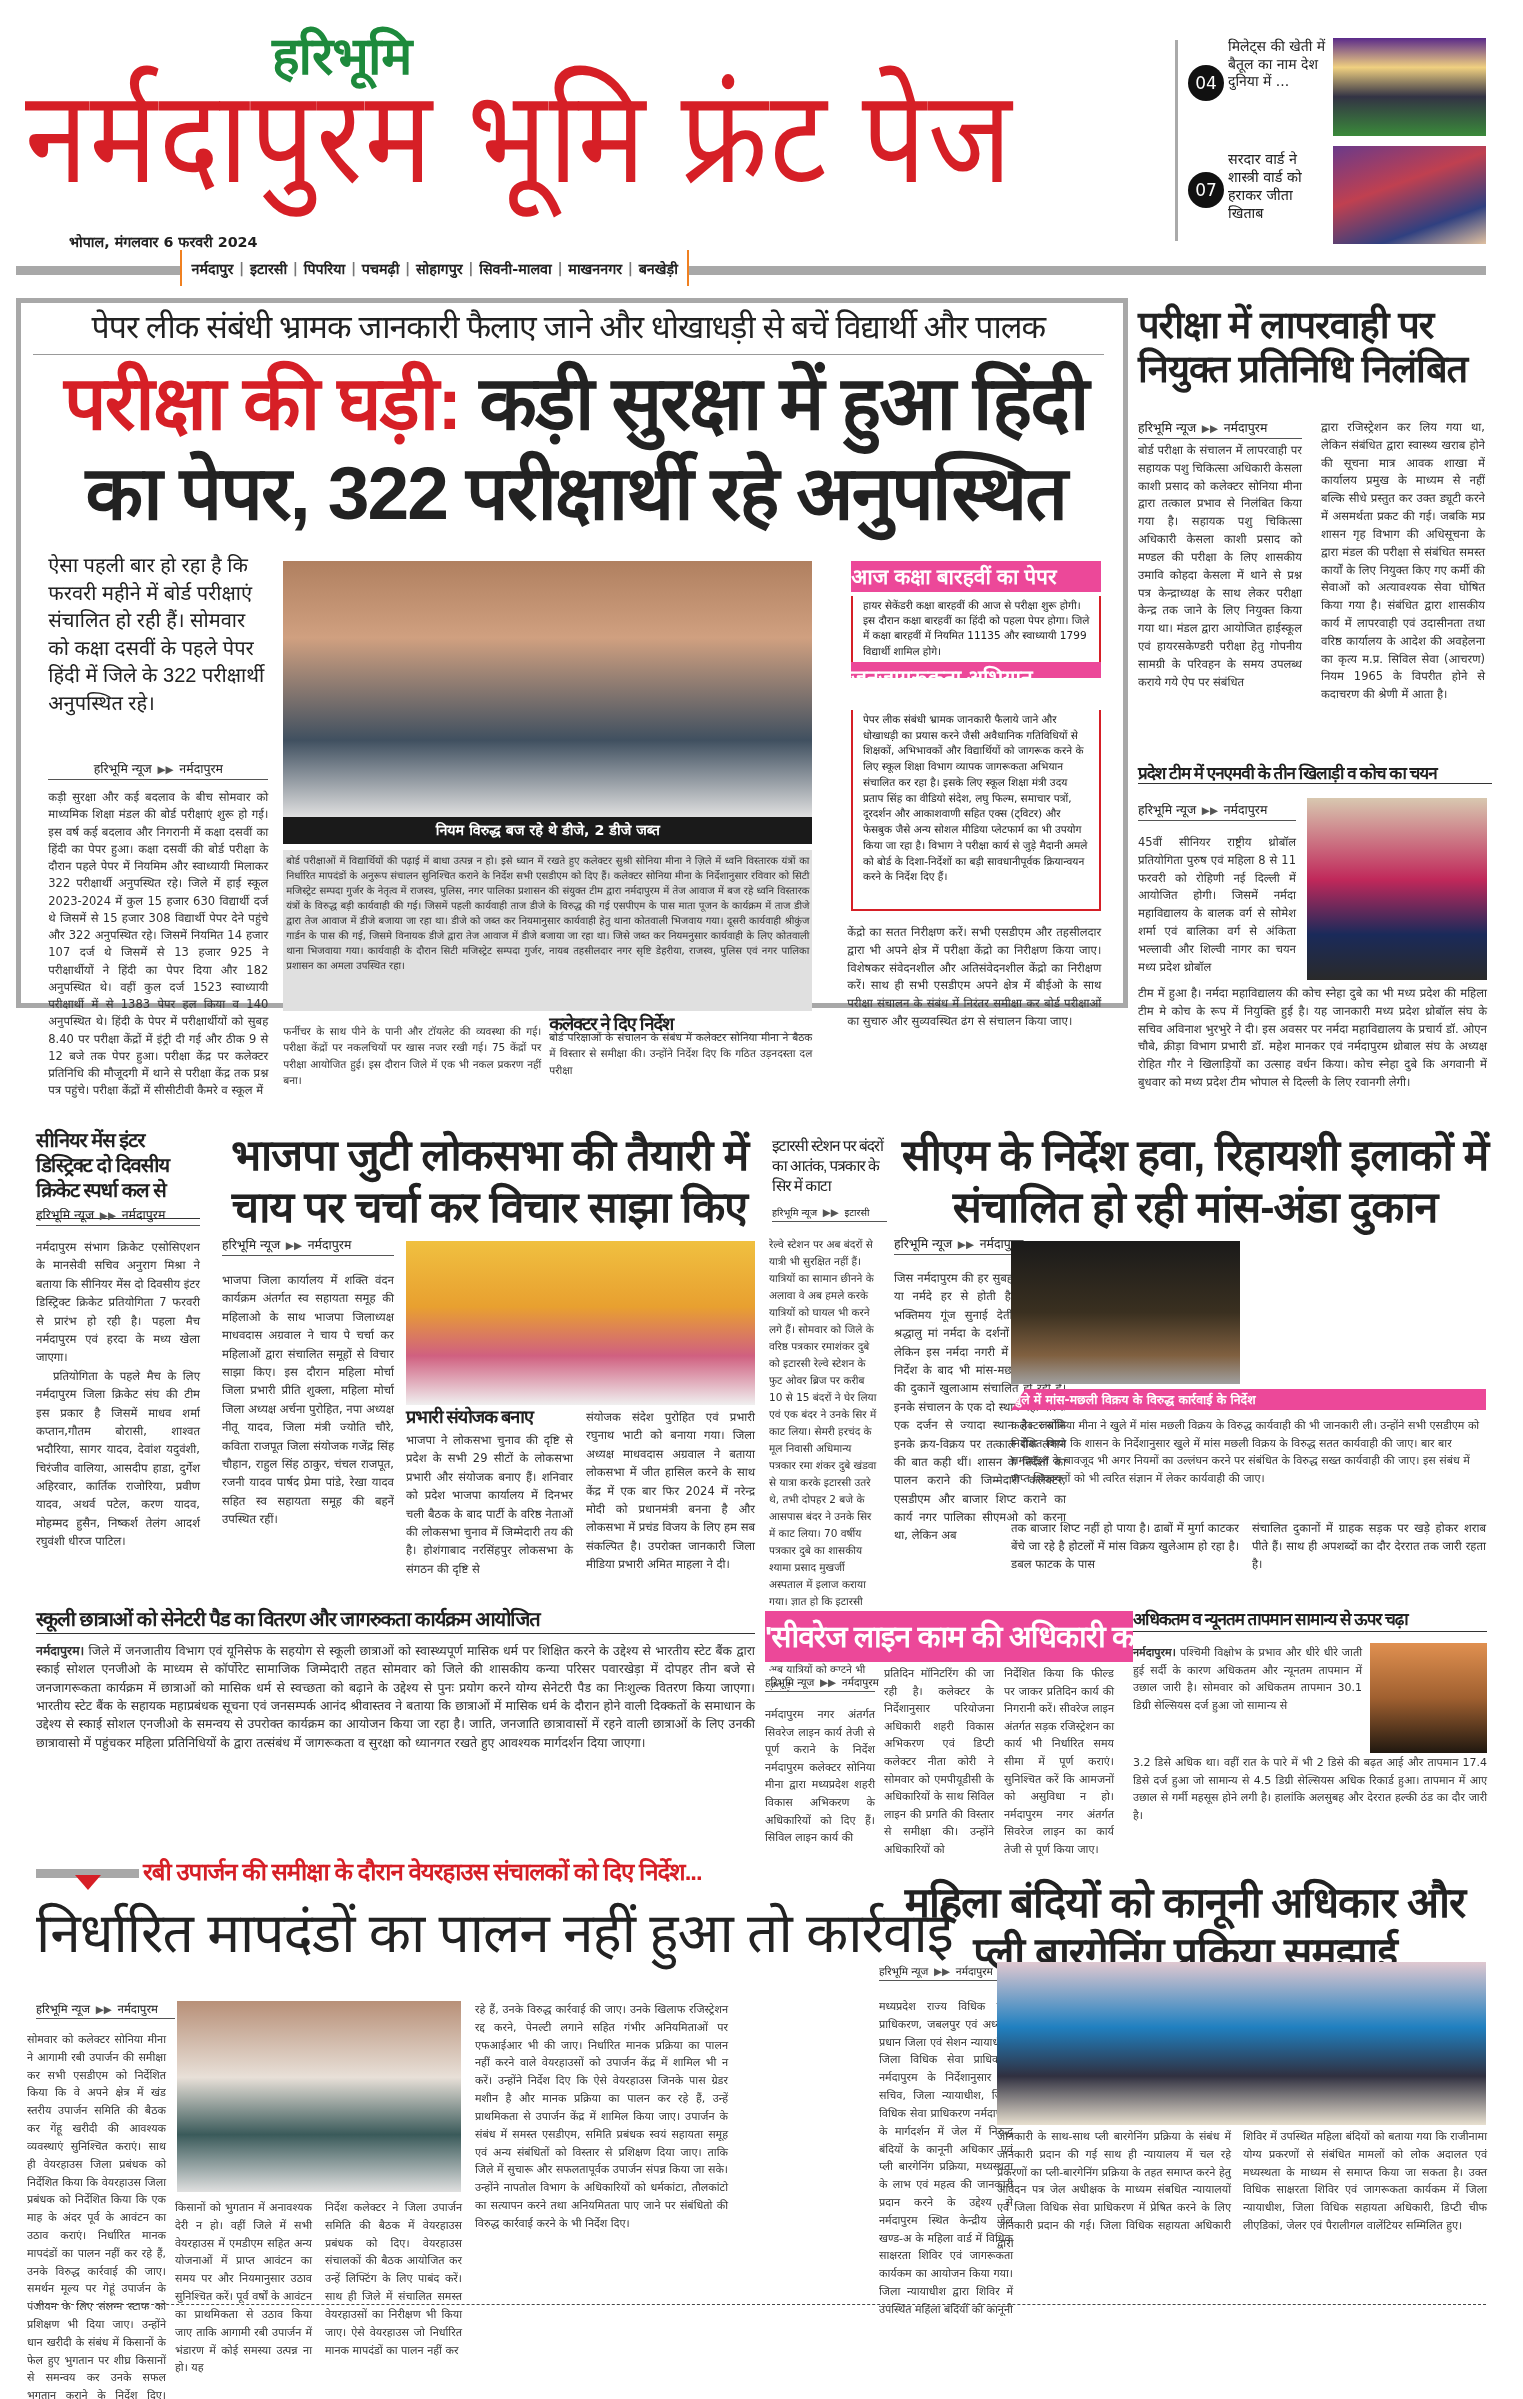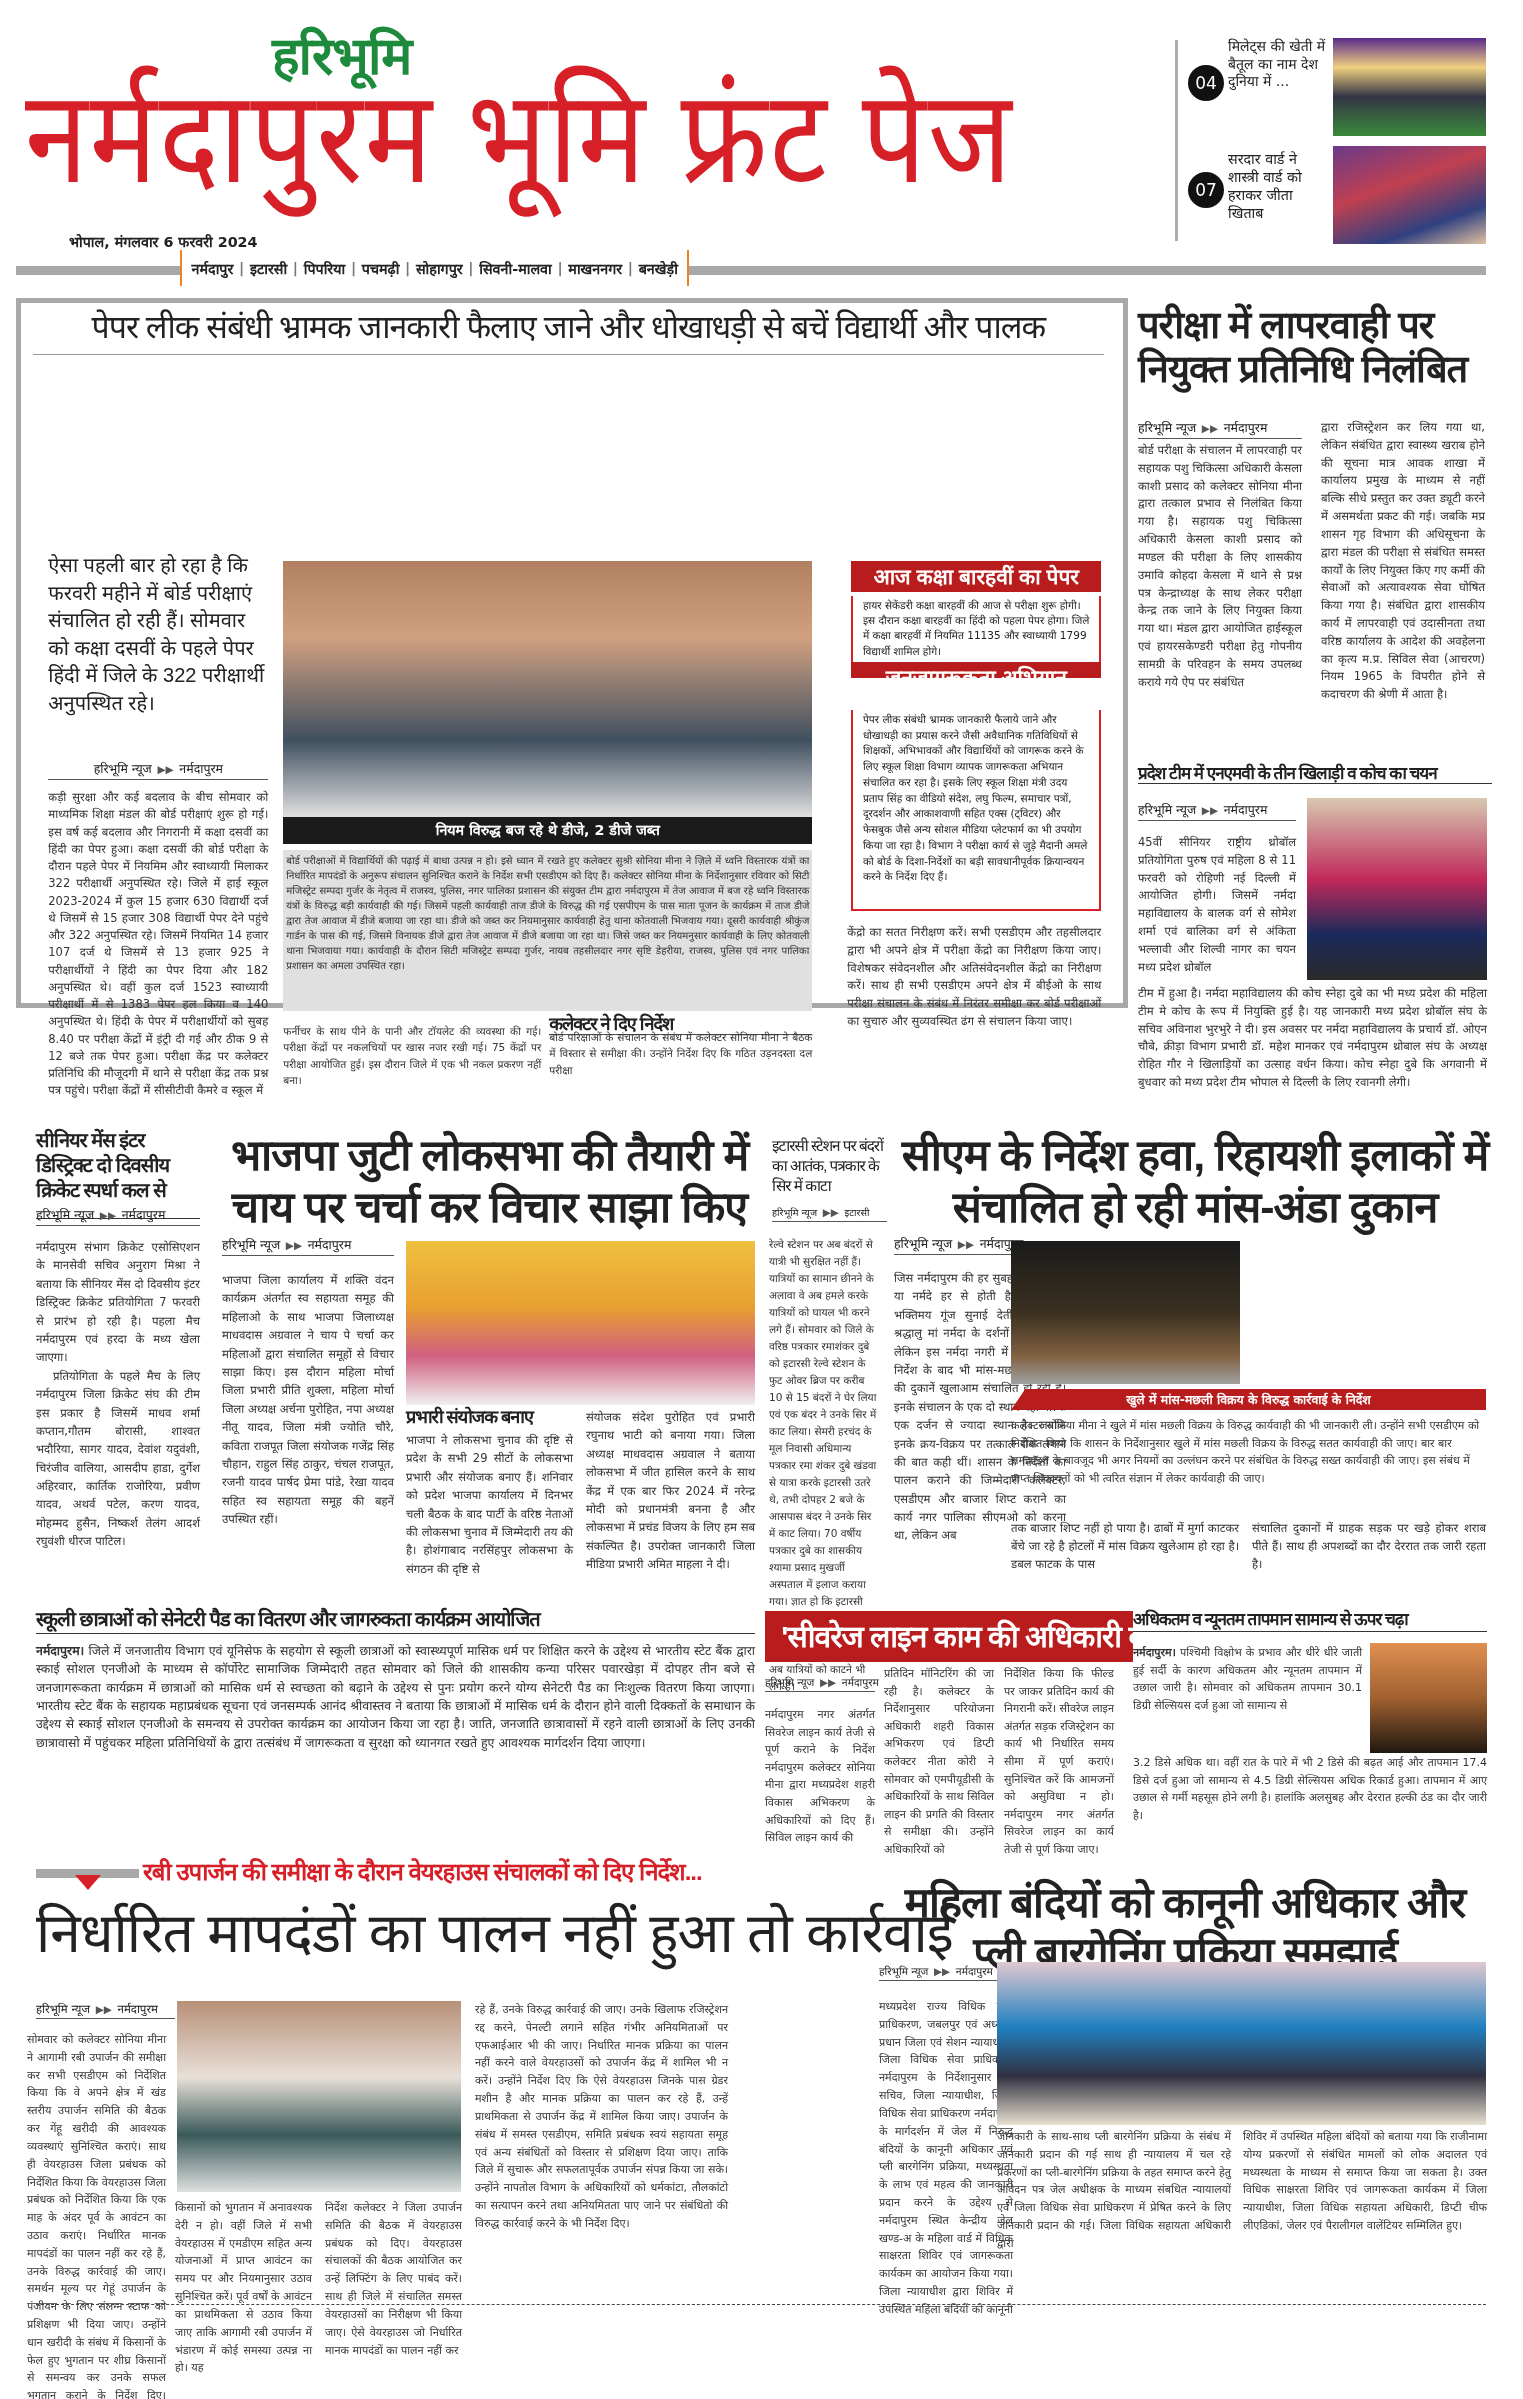--- a/index.html
+++ b/index.html
@@ -10,21 +10,21 @@
 .hl{font-family:"Liberation Sans Narrow","Liberation Sans",sans-serif;font-weight:bold;letter-spacing:-1px;line-height:1.05}
 .body-text{font-size:12px;line-height:1.55;text-align:justify;color:#333}
 .byline{font-size:12.4px;border-bottom:1.4px solid #555;padding-bottom:2px;margin-bottom:5.7px;white-space:nowrap}
 .byline .arrow{color:#555;margin:0 5.7px;font-size:10.5px}
 .photo2{background:linear-gradient(160deg,#6a3a8a,#c04050 40%,#304080 75%,#e0c0a0)}
 .photo3{background:linear-gradient(180deg,#f0c040,#e8a030 40%,#d06080 70%,#f0f0f0)}
 .photo4{background:linear-gradient(180deg,#1a1a1a,#3a3020 50%,#806040 80%,#a0a0a0)}
 .photo5{background:linear-gradient(180deg,#e09050,#a06030 50%,#201810)}
 .photo6{background:linear-gradient(180deg,#b08060,#d0a080 30%,#405060 70%,#e0e0e0)}
 .photo7{background:linear-gradient(180deg,#e0c8d0,#2080c0 40%,#303040 70%,#e8e0d0)}
-.redbar{background:#b91c1c;color:#fff;text-align:center;font-weight:bold}
+.redbar{background:#ec4899;color:#fff;text-align:left;font-weight:bold}
 .graybox{background:#e0e0e0}
 .dash{border-top:1.9px dashed #444}
 </style>
 </head>
 <body>
 
 <div class="abs" data-name="masthead" style="left:0;top:0;width:1524px;height:287px">
   <div class="abs hl green" data-name="brand-logo" style="left:272px;top:29px;font-size:52px">हरिभूमि</div>
   <div class="abs hl red" data-name="page-title" style="left:25px;top:69px;font-size:113px;letter-spacing:1.9px;white-space:nowrap;font-weight:normal;transform:scaleY(1.15);transform-origin:top left">नर्मदापुरम भूमि फ्रंट पेज</div>
   <div class="abs" data-name="dateline" style="left:69px;top:232px;font-size:14.3px;font-weight:bold">भोपाल, मंगलवार 6 फरवरी 2024</div>
@@ -56,20 +56,24 @@
   <div class="abs" data-name="teaser-item" style="left:1188px;top:151px;width:143px">
     <div class="abs" data-name="teaser-number-badge" style="left:0;top:21px;width:36px;height:36px;border-radius:50%;background:#111;color:#fff;font-size:17px;text-align:center;line-height:36px">07</div>
     <div class="abs" data-name="teaser-text" style="left:40px;top:0;width:103px;font-size:14.3px;line-height:1.25">सरदार वार्ड ने शास्त्री वार्ड को हराकर जीता खिताब</div>
   </div>
   <div class="abs photo2" data-name="teaser-photo-cricket" style="left:1333px;top:146px;width:153px;height:98px"></div>
   <div class="abs" data-name="teaser-rule" style="left:1147px;top:266px;width:339px;height:8.6px;background:#a8a8a8"></div>
 </div>
 
 <div class="abs" data-name="lead-story" style="left:16.3px;top:298px;width:1112px;height:710px;border:5.7px solid #a8a8a8;border-top-width:5.7px">
   <div class="abs hl" data-name="lead-kicker" style="left:11.5px;top:7.6px;width:1071px;font-size:32px;font-weight:normal;text-align:center;border-bottom:1.9px solid #999;padding-bottom:10px;white-space:nowrap">पेपर लीक संबंधी भ्रामक जानकारी फैलाए जाने और धोखाधड़ी से बचें विद्यार्थी और पालक</div>
+  <div class="abs hl" data-name="lead-headline" style="left:19px;top:55px;width:1071px;font-size:75px;line-height:1.2;text-align:center;letter-spacing:-1.9px">
+    <span class="red" data-name="lead-headline-red">परीक्षा की घड़ी:</span>
+    <span data-name="lead-headline-black">कड़ी सुरक्षा में हुआ हिंदी का पेपर, 322 परीक्षार्थी रहे अनुपस्थित</span>
+  </div>
   <div class="abs" data-name="lead-intro" style="left:27px;top:249px;width:220px;font-size:20px;line-height:1.38;font-family:'Liberation Sans',sans-serif">ऐसा पहली बार हो रहा है कि फरवरी महीने में बोर्ड परीक्षाएं संचालित हो रही हैं। सोमवार को कक्षा दसवीं के पहले पेपर हिंदी में जिले के 322 परीक्षार्थी अनुपस्थित रहे।</div>
   <div class="abs byline" data-name="lead-byline" style="left:27px;top:457px;width:220px;text-align:center">
     <span>हरिभूमि न्यूज</span><span class="arrow" data-name="fast-forward-icon">▶▶</span><span>नर्मदापुरम</span>
   </div>
   <div class="abs body-text" data-name="lead-body" style="left:27px;top:486px;width:220px;font-size:11.5px;line-height:1.5">कड़ी सुरक्षा और कई बदलाव के बीच सोमवार को माध्यमिक शिक्षा मंडल की बोर्ड परीक्षाएं शुरू हो गई। इस वर्ष कई बदलाव और निगरानी में कक्षा दसवीं का हिंदी का पेपर हुआ। कक्षा दसवीं की बोर्ड परीक्षा के दौरान पहले पेपर में नियमिम और स्वाध्यायी मिलाकर 322 परीक्षार्थी अनुपस्थित रहे। जिले में हाई स्कूल 2023-2024 में कुल 15 हजार 630 विद्यार्थी दर्ज थे जिसमें से 15 हजार 308 विद्यार्थी पेपर देने पहुंचे और 322 अनुपस्थित रहे। जिसमें नियमित 14 हजार 107 दर्ज थे जिसमें से 13 हजार 925 ने परीक्षार्थीयों ने हिंदी का पेपर दिया और 182 अनुपस्थित थे। वहीं कुल दर्ज 1523 स्वाध्यायी परीक्षार्थी में से 1383 पेपर हल किया व 140 अनुपस्थित थे। हिंदी के पेपर में परीक्षार्थीयों को सुबह 8.40 पर परीक्षा केंद्रों में इंट्री दी गई और ठीक 9 से 12 बजे तक पेपर हुआ। परीक्षा केंद्र पर कलेक्टर प्रतिनिधि की मौजूदगी में थाने से परीक्षा केंद्र तक प्रश्न पत्र पहुंचे। परीक्षा केंद्रों में सीसीटीवी कैमरे व स्कूल में</div>
   <div class="abs photo6" data-name="lead-photo-students" style="left:262px;top:258px;width:529px;height:256px"></div>
   <div class="abs" data-name="lead-photo-caption" style="left:262px;top:514px;width:529px;height:27px;background:#1a1a1a;color:#fff;font-size:14.3px;text-align:center;line-height:27px;font-weight:bold">नियम विरुद्ध बज रहे थे डीजे, 2 डीजे जब्त</div>
   <div class="abs graybox body-text" data-name="dj-seizure-box" style="left:262px;top:547px;width:529px;height:161px;padding:2.9px;font-size:10px;line-height:1.5">बोर्ड परीक्षाओं में विद्यार्थियों की पढ़ाई में बाधा उत्पन्न न हो। इसे ध्यान में रखते हुए कलेक्टर सुश्री सोनिया मीना ने ज़िले में ध्वनि विस्तारक यंत्रों का निर्धारित मापदंडों के अनुरूप संचालन सुनिश्चित कराने के निर्देश सभी एसडीएम को दिए हैं। कलेक्टर सोनिया मीना के निर्देशानुसार रविवार को सिटी मजिस्ट्रेट सम्पदा गुर्जर के नेतृत्व में राजस्व, पुलिस, नगर पालिका प्रशासन की संयुक्त टीम द्वारा नर्मदापुरम में तेज आवाज में बज रहे ध्वनि विस्तारक यंत्रों के विरुद्ध बड़ी कार्यवाही की गई। जिसमें पहली कार्यवाही ताज डीजे के विरुद्ध की गई एसपीएम के पास माता पूजन के कार्यक्रम में ताज डीजे द्वारा तेज आवाज में डीजे बजाया जा रहा था। डीजे को जब्त कर नियमानुसार कार्यवाही हेतु थाना कोतवाली भिजवाय गया। दूसरी कार्यवाही श्रीकुंज गार्डन के पास की गई, जिसमे विनायक डीजे द्वारा तेज आवाज में डीजे बजाया जा रहा था। जिसे जब्त कर नियमनुसार कार्यवाही के लिए कोतवाली थाना भिजवाया गया। कार्यवाही के दौरान सिटी मजिस्ट्रेट सम्पदा गुर्जर, नायब तहसीलदार नगर सृष्टि डेहरीया, राजस्व, पुलिस एवं नगर पालिका प्रशासन का अमला उपस्थित रहा।</div>
   <div class="abs body-text" data-name="lead-continued" style="left:262px;top:720px;width:258px;font-size:10.5px">फर्नीचर के साथ पीने के पानी और टॉयलेट की व्यवस्था की गई। परीक्षा केंद्रों पर नकलचियों पर खास नजर रखी गई। 75 केंद्रों पर परीक्षा आयोजित हुई। इस दौरान जिले में एक भी नकल प्रकरण नहीं बना।</div>
   <div class="abs hl" data-name="collector-subhead" style="left:528px;top:712px;width:263px;font-size:18px;border-bottom:1.4px solid #555">कलेक्टर ने दिए निर्देश</div>

